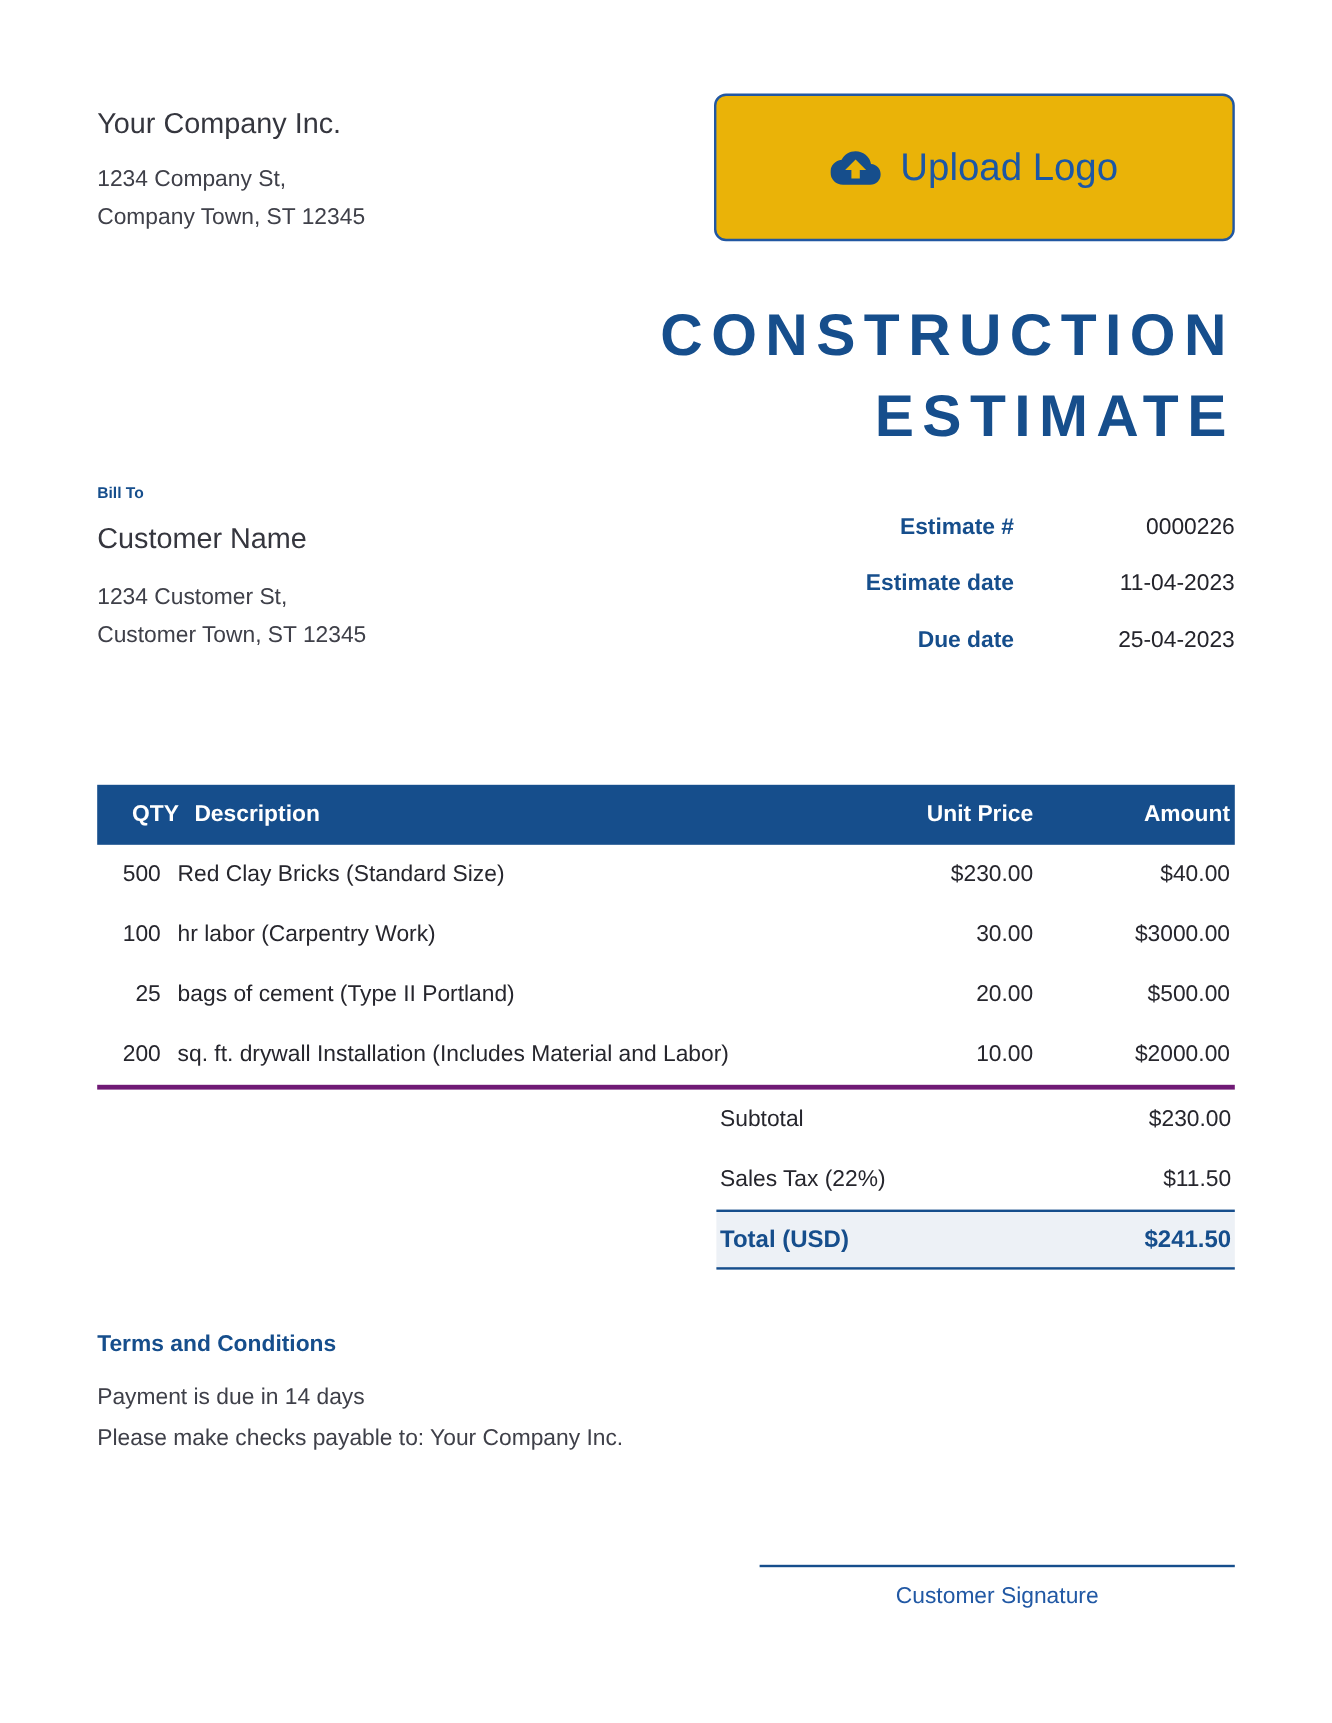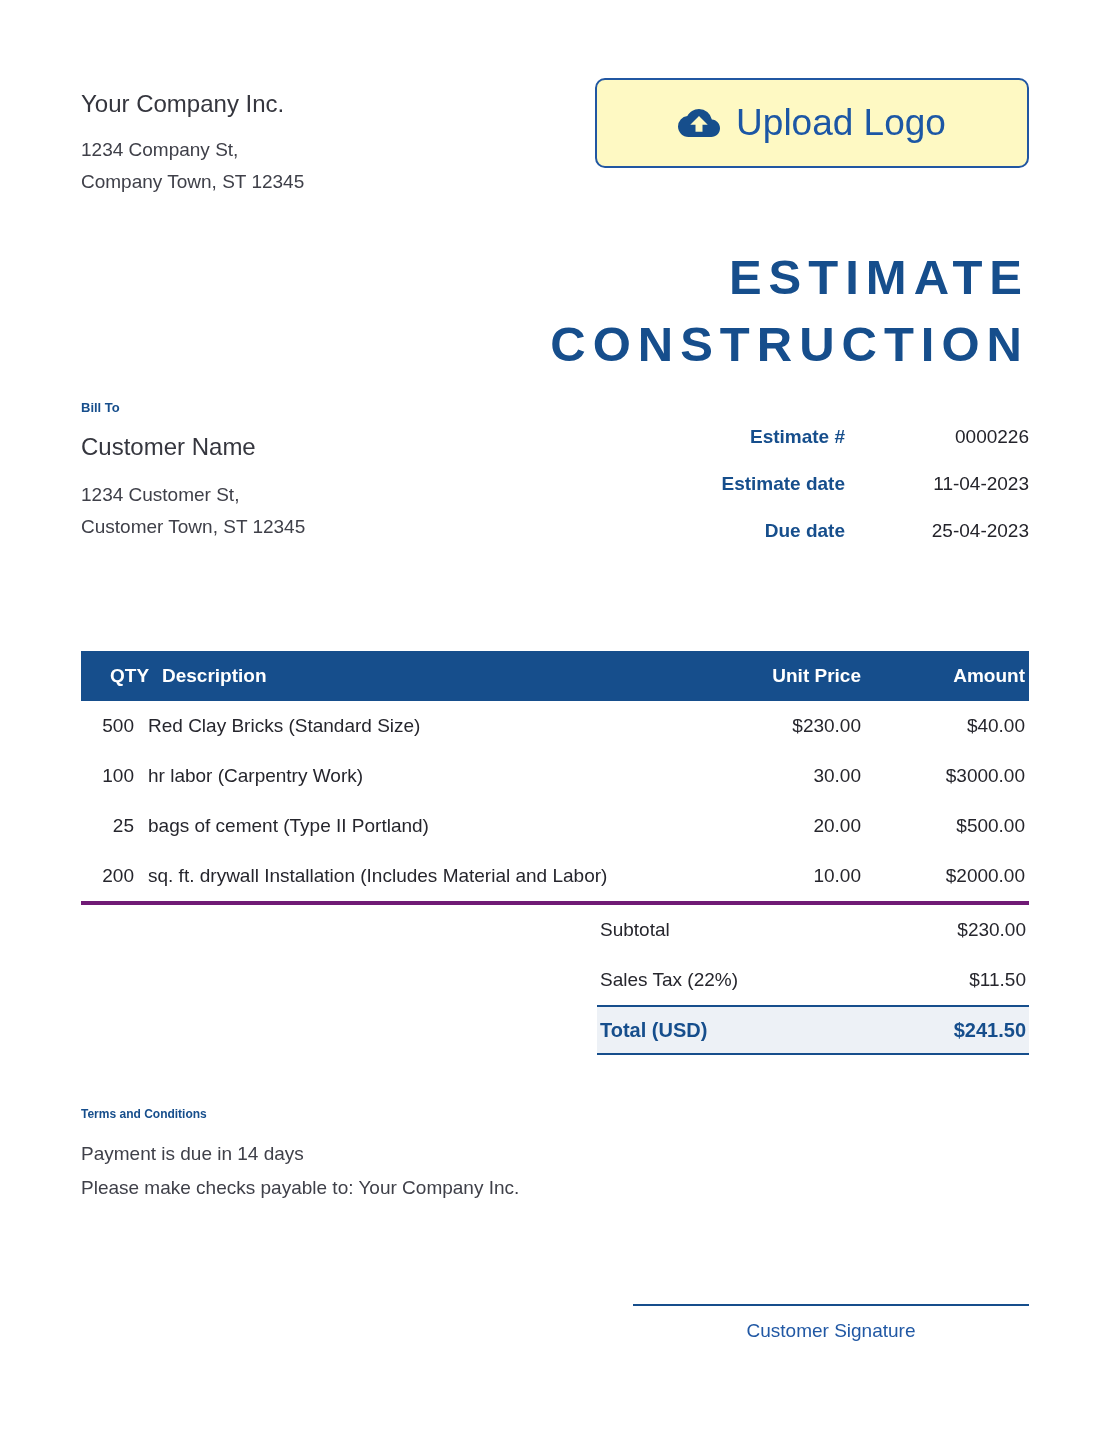--- a/index.html
+++ b/index.html
@@ -19,28 +19,28 @@
     position: relative;
   }
 
   
   .top-row { display: flex; justify-content: space-between; align-items: flex-start; }
   .company-block { padding-top: 12px; }
   .company-name { font-size: 24px; color: #35363e; margin-bottom: 16px; }
   .addr-line { font-size: 19px; line-height: 32px; color: #3f4049; }
 
   .upload-btn {
-    width: 434px; height: 90px;
+    width: 434px; height: 123px;
     border: 2px solid #2157a2;
     border-radius: 10px;
-    background: #fef9c3;
+    background: #eab308;
     display: flex; align-items: center; justify-content: center;
     gap: 16px;
     color: #1c57a5;
-    font-size: 37px;
+    font-size: 32px;
     font-family: "Liberation Sans", sans-serif;
     cursor: pointer;
   }
   .upload-btn svg { width: 42px; height: 42px; fill: #164e8c; }
 
   
   .doc-title {
     margin-top: 46px;
     text-align: right;
     color: #164e8c;
@@ -94,21 +94,21 @@
     border-bottom: 2px solid #164e8c;
     background: #edf1f6;
     height: 50px;
     display: flex; justify-content: space-between; align-items: center;
     padding: 0 3px;
     font-size: 20px; font-weight: 700; color: #164e8c; gap: 40px;
   }
 
   
   .terms-block { margin-top: 52px; }
-  .terms-heading { font-size: 12px; font-weight: 700; color: #164e8c; margin-bottom: 16px; }
+  .terms-heading { font-size: 19px; font-weight: 700; color: #164e8c; margin-bottom: 16px; }
   .terms-line { font-size: 19px; line-height: 34px; color: #3f4049; }
 
   
   .signature-block {
     position: absolute;
     right: 81px; bottom: 94px;
     width: 396px;
     border-top: 2px solid #164e8c;
     padding-top: 14px;
     text-align: center;
@@ -131,22 +131,22 @@
       <span style="display:inline-flex;">
         <svg viewBox="0 0 24 24">
             <path d="M19.35 10.04A7.49 7.49 0 0 0 12 4C9.11 4 6.6 5.64 5.35 8.04A5.994 5.994 0 0 0 0 14c0 3.31 2.69 6 6 6h13c2.76 0 5-2.24 5-5 0-2.64-2.05-4.78-4.65-4.96zM14 13v4h-4v-4H7l5-5 5 5h-3z"></path>
           </svg>
       </span>
       <span>Upload Logo</span>
     </button>
   </div>
 
   <div class="doc-title">
+    <div>CONSTRUCTION</div>
     <div>ESTIMATE</div>
-    <div>CONSTRUCTION</div>
   </div>
 
   <div class="info-section">
     <div class="billto-block">
       <div class="billto-heading">Bill To</div>
       <div class="customer-name">Customer Name</div>
       <div class="addr-line">1234 Customer St,</div>
       <div class="addr-line">Customer Town, ST 12345</div>
     </div>
     <div class="meta-block">

